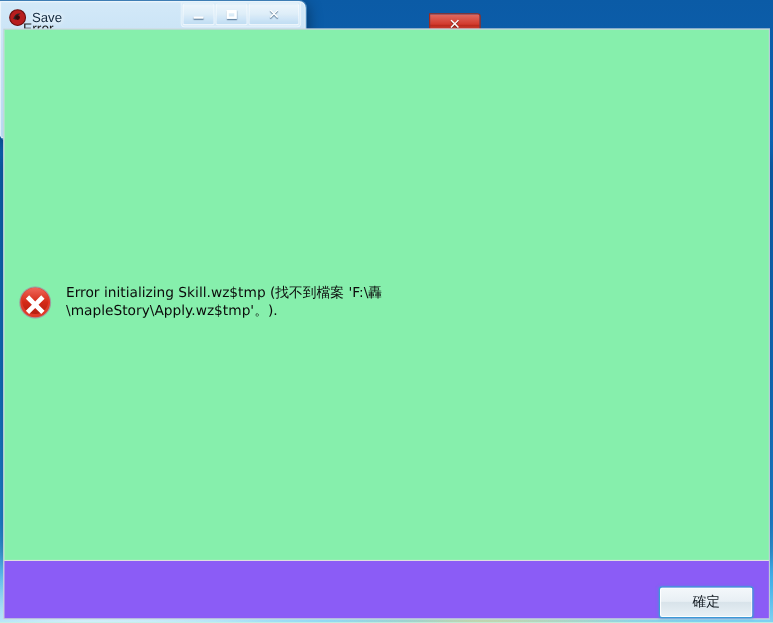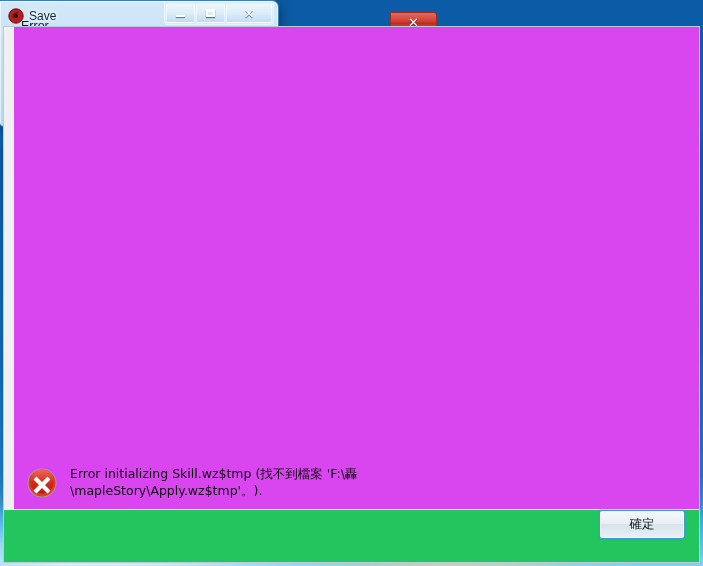--- a/index.html
+++ b/index.html
@@ -346,49 +346,48 @@
   }
   #error-client {
     position: absolute;
     left: 3px; right: 3px; top: 26px; bottom: 3px;
     background: #f0f0f0;
     border: 1px solid #b9cbd8;
     display: flex;
     flex-direction: column;
   }
   #error-message-panel {
-    background: #d946ef;
+    background: #86efac;
     flex: 1 1 auto;
     display: flex;
-    align-items: flex-end;
+    align-items: center;
     padding: 22px 14px 10px 12px;
     box-sizing: border-box;
     border-bottom: 1px solid #dfdfdf;
-    margin-left: 10px;
   }
   #error-icon {
     width: 32px; height: 32px;
     flex: 0 0 auto;
     margin-right: 12px;
     margin-top: 2px;
   }
   #error-text {
     font-size: 12.5px;
     color: #0b0b0b;
     line-height: 1.32;
     font-family: "DejaVu Sans", sans-serif;
   }
   #error-buttons {
     height: 52px;
     flex: 0 0 auto;
     display: flex;
-    align-items: flex-start;
+    align-items: flex-end;
     justify-content: flex-end;
     padding-right: 14px;
-    background: #22c55e;
+    background: #8b5cf6;
   }
   #error-ok {
     width: 84px; height: 27px;
     display: flex; align-items: center; justify-content: center;
     font-size: 12.5px;
     color: #10181f;
     background: linear-gradient(to bottom, #f4f8fb 0%, #e8eff4 47%, #d8e3ea 50%, #e9f1f6 100%);
     border: 1px solid #3c9ad6;
     border-radius: 3px;
     box-shadow: inset 0 0 0 1px rgba(255,255,255,0.9), 0 0 2px rgba(60,154,214,0.5);

